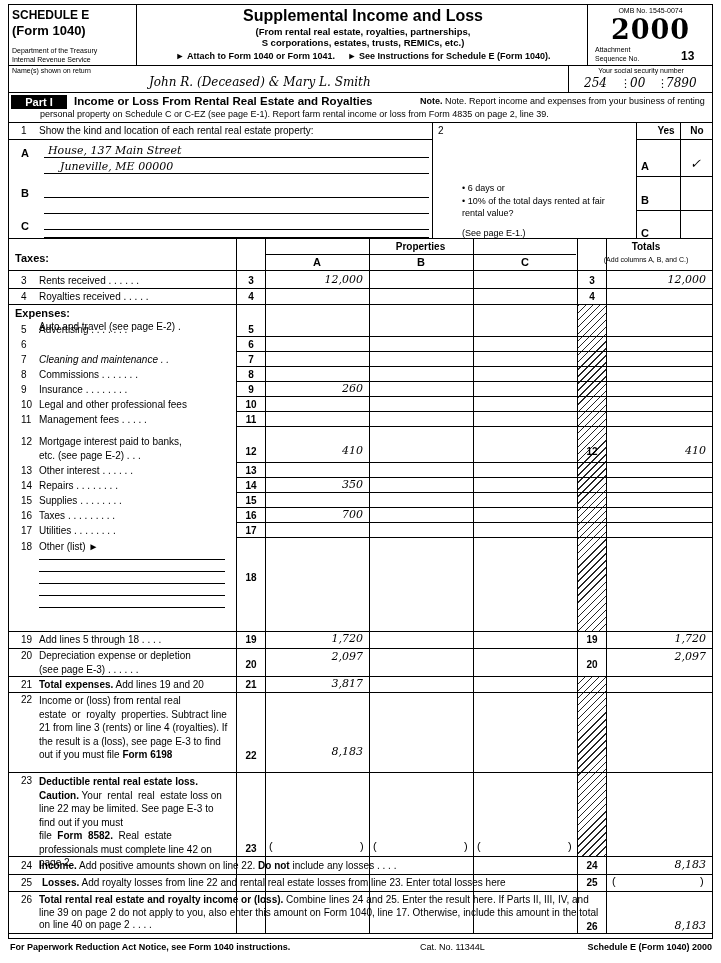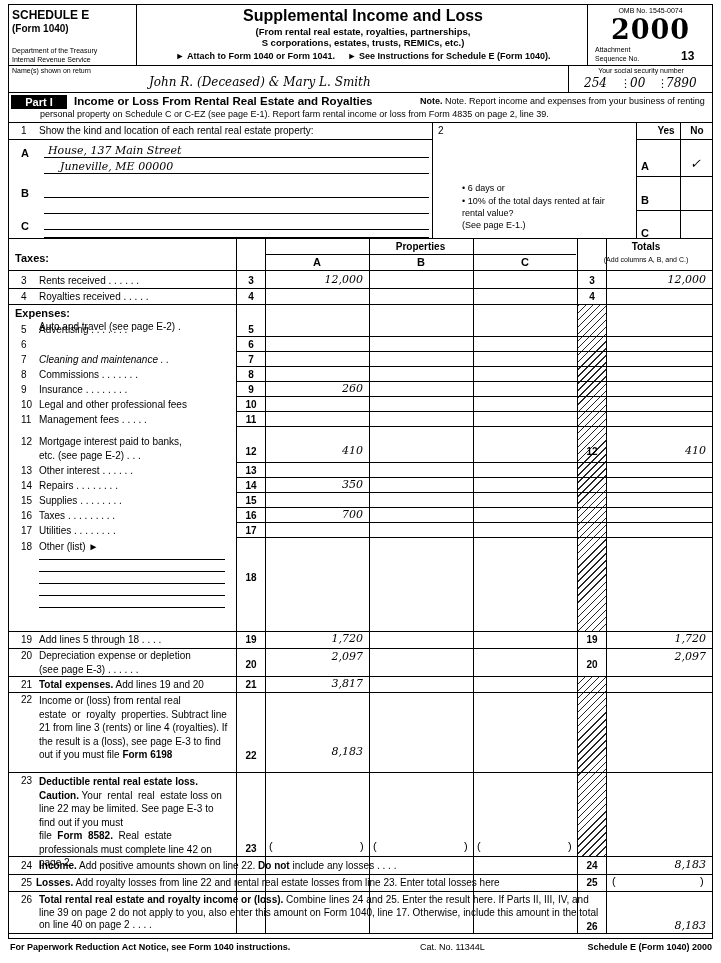--- a/index.html
+++ b/index.html
@@ -24,21 +24,21 @@
 </style>
 </head>
 <body>
 
 <div id="form">
 
   <div class="ab bd" style="left:8px;top:4px;width:705px;height:935px;"></div>
 
   <div class="ab" style="left:9px;top:5px;width:128px;height:60px;border-right:1px solid #000;">
     <div class="ab b" style="left:3px;top:3px;font-size:12px;">SCHEDULE E</div>
-    <div class="ab b" style="left:3px;top:18px;font-size:10px;">(Form 1040)</div>
+    <div class="ab b" style="left:3px;top:18px;font-size:13px;">(Form 1040)</div>
     <div class="ab xs" style="left:3px;top:42px;">Department of the Treasury</div>
     <div class="ab xs" style="left:3px;top:51px;">Internal Revenue Service</div>
   </div>
 
   <div class="ab" style="left:138px;top:5px;width:450px;height:60px;border-right:1px solid #000;">
     <div class="ab b ctr" style="left:0;top:2px;width:450px;font-size:16px;">Supplemental Income and Loss</div>
     <div class="ab b ctr" style="left:0;top:32px;width:450px;font-size:9.5px;">S corporations, estates, trusts, REMICs, etc.)</div>
     <div class="ab b ctr" style="left:0;top:21px;width:450px;font-size:9.5px;">(From rental real estate, royalties, partnerships,</div>
     <div class="ab" style="left:0;top:46px;width:450px;font-size:9px;text-align:center;">
       <span class="b">►</span>
@@ -79,21 +79,21 @@
   <div class="ln" style="left:9px;top:122px;width:703px;height:1px;"></div>
 
   <div class="ab t10" style="left:21px;top:125px;">1</div>
   <div class="ab t10" style="left:39px;top:125px;">Show the kind and location of each rental real estate property:</div>
   <div class="ln" style="left:9px;top:139px;width:423px;height:1px;"></div>
   <div class="ln" style="left:432px;top:122px;width:1px;height:116px;"></div>
 
   <div class="ab t10" style="left:438px;top:125px;">2</div>
   <div class="ab t9" style="left:462px;top:183px;">• <span>6 days or</span></div>
   <div class="ab t9" style="left:462px;top:196px;width:160px;line-height:11.5px;">• <span>10% of the total days rented at fair rental value?</span></div>
-  <div class="ab t9" style="left:462px;top:220px;text-align:right;">(See page E-1.)</div>
+  <div class="ab t9" style="left:462px;top:228px;text-align:right;">(See page E-1.)</div>
 
   <div class="ab b t10 ctr" style="left:653px;top:125px;width:26px;">Yes</div>
   <div class="ab b t10 ctr" style="left:684px;top:125px;width:26px;">No</div>
   <div class="ln" style="left:636px;top:122px;width:1px;height:116px;"></div>
   <div class="ln" style="left:680px;top:122px;width:1px;height:116px;"></div>
   <div class="ln" style="left:636px;top:139px;width:76px;height:1px;"></div>
 
   <div class="ab b t11" style="left:21px;top:147px;">A</div>
   <div class="ab hand" style="left:48px;top:144px;">House, 137 Main Street</div>
   <div class="ln" style="left:44px;top:157px;width:385px;height:1px;"></div>
@@ -330,21 +330,21 @@
   <div class="ab t11" style="left:568px;top:840px;">)</div>
   <div class="ln" style="left:9px;top:856px;width:703px;height:1px;"></div>
 
   <div class="ab t10" style="left:21px;top:860px;">24</div>
   <div class="ab t10" style="left:39px;top:860px;"><span class="b">Income.</span> Add positive amounts shown on line 22. <span class="b">Do not</span> include any losses <span class="dotline">. . . .</span></div>
   <div class="ab b t10 ctr" style="left:580px;top:860px;width:24px;">24</div>
   <div class="ab hand rt" style="left:608px;top:858px;width:98px;">8,183</div>
   <div class="ln" style="left:9px;top:874px;width:703px;height:1px;"></div>
 
   <div class="ab t10" style="left:21px;top:877px;">25</div>
-  <div class="ab t10" style="left:36px;top:877px;"><span class="b">Losses.</span> Add royalty losses from line 22 and rental real estate losses from line 23. Enter total losses here</div>
+  <div class="ab t10" style="left:42px;top:877px;"><span class="b">Losses.</span> Add royalty losses from line 22 and rental real estate losses from line 23. Enter total losses here</div>
   <div class="ab b t10 ctr" style="left:580px;top:877px;width:24px;">25</div>
   <div class="ab t11" style="left:612px;top:875px;">(</div>
   <div class="ab t11" style="left:700px;top:875px;">)</div>
   <div class="ln" style="left:9px;top:891px;width:703px;height:1px;"></div>
 
   <div class="ab t10" style="left:21px;top:894px;">26</div>
   <div class="ab t10" style="left:39px;top:894px;width:560px;line-height:12.5px;"><span class="b">Total rental real estate and royalty income or (loss).</span> Combine lines 24 and 25. Enter the result here. If Parts II, III, IV, and line 39 on page 2 do not apply to you, also enter this amount on Form 1040, line 17. Otherwise, include this amount in the total on line 40 on page 2 <span class="dotline">. . . .</span></div>
   <div class="ab b t10 ctr" style="left:580px;top:921px;width:24px;">26</div>
   <div class="ab hand rt" style="left:608px;top:919px;width:98px;">8,183</div>
   <div class="ln" style="left:9px;top:933px;width:703px;height:1px;"></div>

